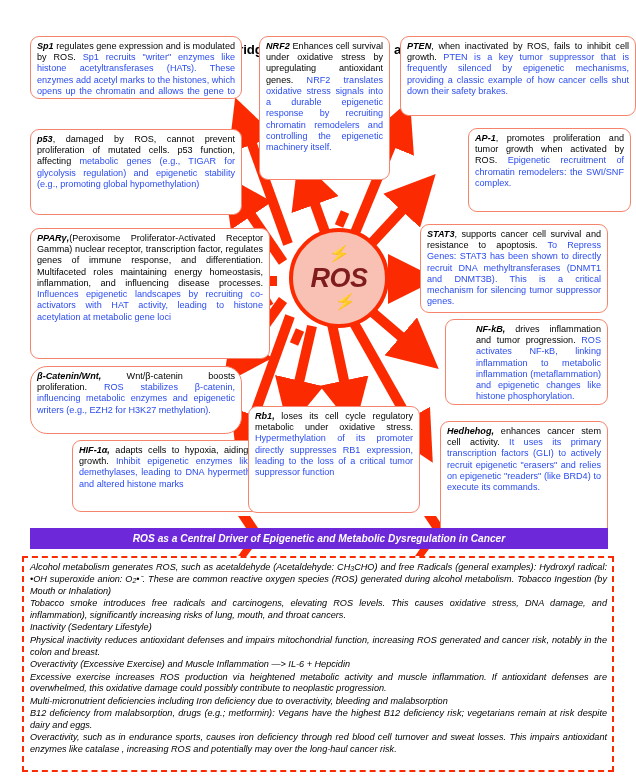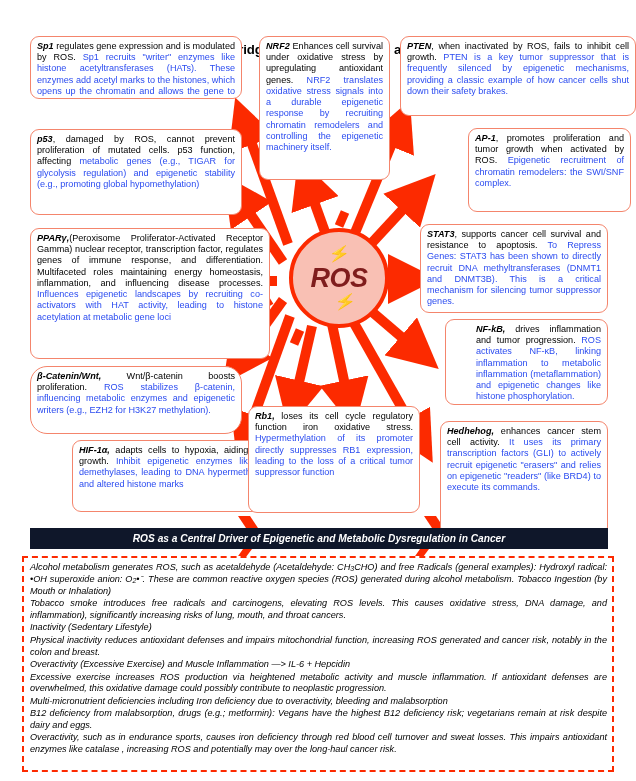--- a/index.html
+++ b/index.html
@@ -92,21 +92,21 @@
     width: 636px; height: 781px;
     z-index: 2;
     pointer-events: none;
   }
 
   
   #banner {
     position: absolute;
     left: 30px; top: 528px;
     width: 578px; height: 21px;
-    background: #0f172a;
+    background: #6d28d9;
     display: flex; align-items: center; justify-content: center;
     font-size: 10.2px;
     font-weight: bold;
     font-style: italic;
     color: #ffffff;
     z-index: 7;
     white-space: nowrap;
   }
 
   
@@ -205,21 +205,21 @@
 
   <div class="gbox" id="box-hif1a" style="left:30px; top:440px; width:212px; height:72px;margin-left:42px;">
     <span class="nm">HIF-1α,</span><span> adapts cells to hypoxia, aiding tumor growth. </span><span class="bl">Inhibit epigenetic enzymes like TET demethylases, leading to DNA hypermethylation and altered histone marks</span>
   </div>
 
   <div class="gbox" id="box-nrf2" style="left:259px; top:36px; width:131px; height:144px;">
     <span class="nm">NRF2</span><span> Enhances cell survival under oxidative stress by upregulating antioxidant genes. </span><span class="bl">NRF2 translates oxidative stress signals into a durable epigenetic response by recruiting chromatin remodelers and controlling the epigenetic machinery itself.</span>
   </div>
 
   <div class="gbox" id="box-rb1" style="left:248px; top:406px; width:172px; height:107px;">
-    <span class="nm">Rb1,</span><span> loses its cell cycle regulatory function iron oxidative stress. </span><span class="bl">Hypermethylation of its promoter directly suppresses RB1 expression, leading to the loss of a critical tumor suppressor function</span>
+    <span class="nm">Rb1,</span><span> loses its cell cycle regulatory metabolic under oxidative stress. </span><span class="bl">Hypermethylation of its promoter directly suppresses RB1 expression, leading to the loss of a critical tumor suppressor function</span>
   </div>
 
   <div class="gbox" id="box-pten" style="left:400px; top:36px; width:236px; height:80px;">
     <span class="nm">PTEN</span><span>, when inactivated by ROS, fails to inhibit cell growth. </span><span class="bl">PTEN is a key tumor suppressor that is frequently silenced by epigenetic mechanisms, providing a classic example of how cancer cells shut down their safety brakes.</span>
   </div>
 
   <div class="gbox" id="box-ap1" style="left:468px; top:128px; width:163px; height:84px;">
     <span class="nm">AP-1</span><span>, promotes proliferation and tumor growth when activated by ROS. </span><span class="bl">Epigenetic recruitment of chromatin remodelers: the SWI/SNF complex.</span>
   </div>
 

